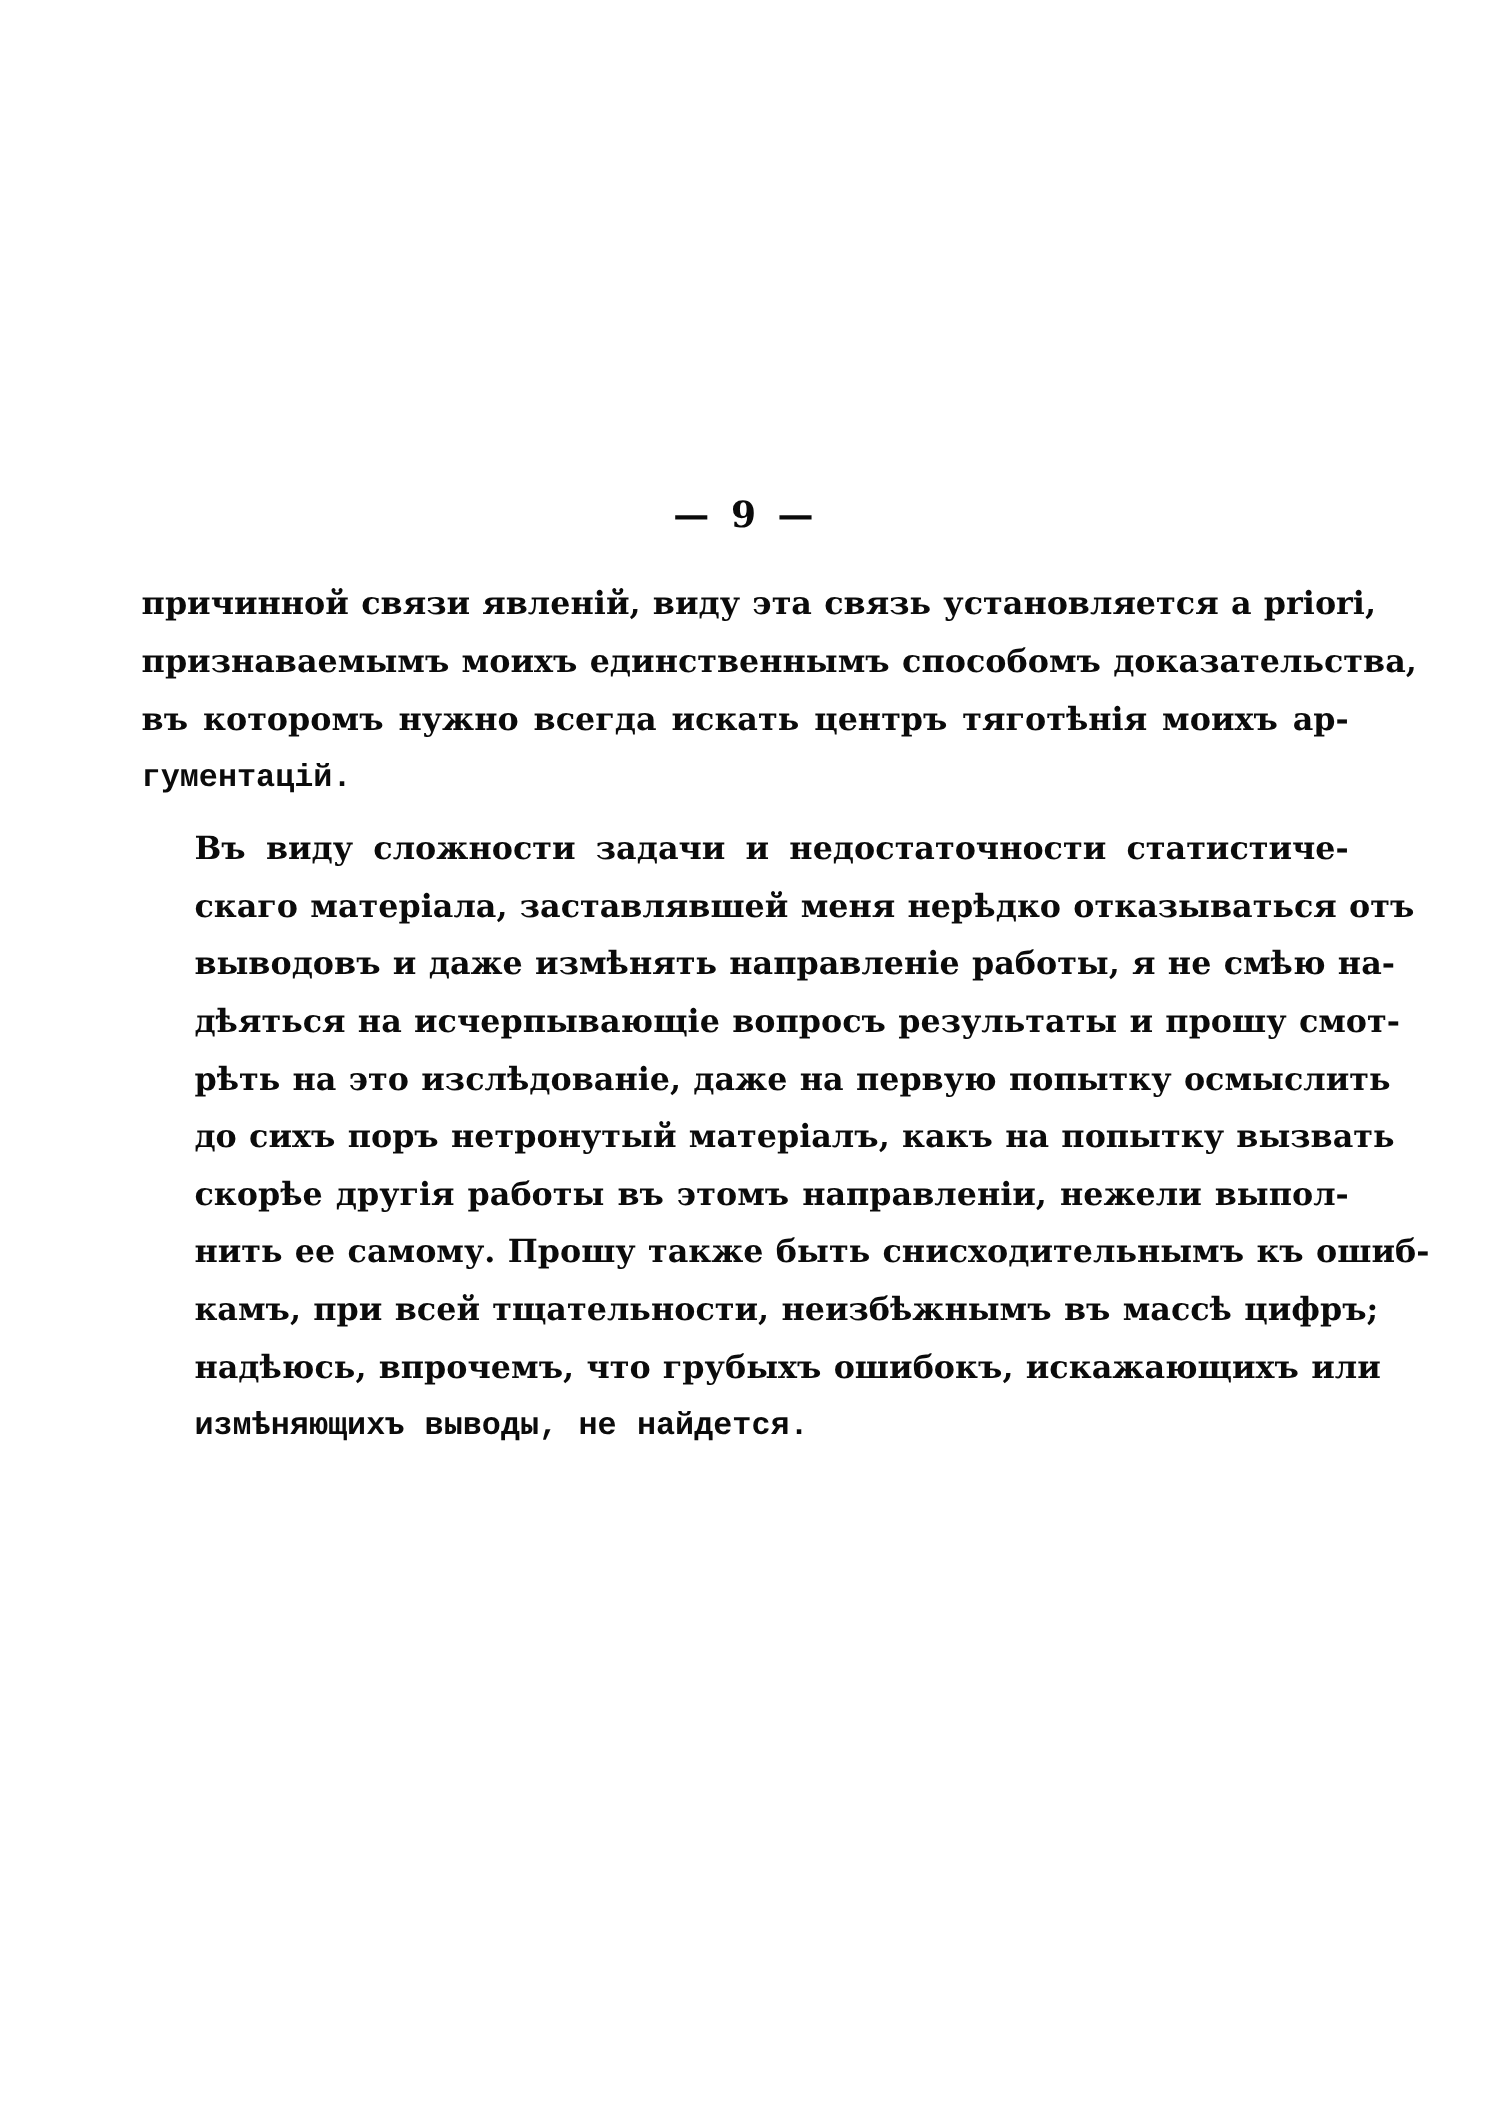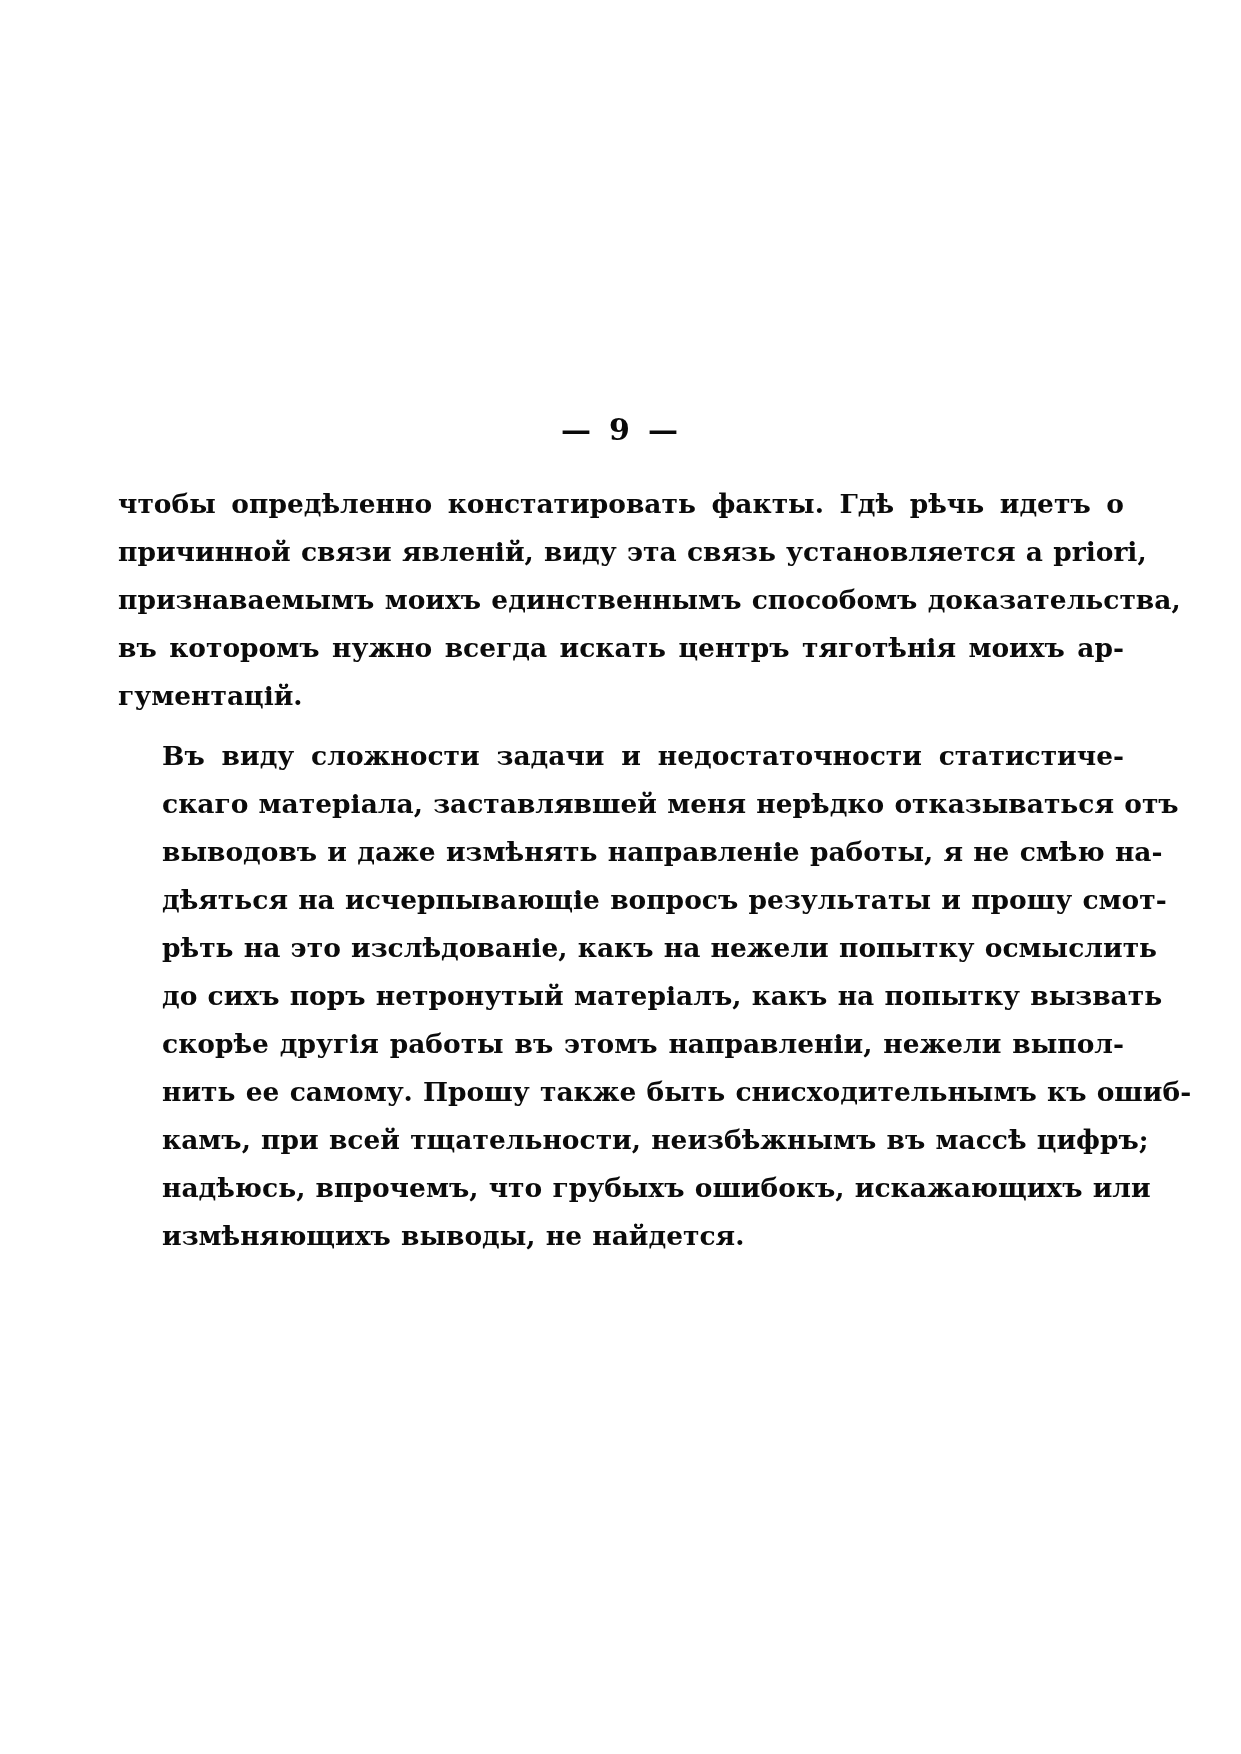--- a/index.html
+++ b/index.html
@@ -68,50 +68,50 @@
   }
   
   .line {
     display: block;
     text-align: justify;
     text-align-last: justify;
     white-space: nowrap;
   }
   .line.last {
     text-align-last: left;
+    font-family: Liberation Mono, monospace;
   }
   .line.indent {
     text-indent: 44px;
   }
 </style>
 </head>
 <body>
 
 <div class="page">
 
   <div class="page-header">
     <span class="dash">—</span><span>9</span><span class="dash">—</span>
   </div>
 
   <div class="body-text">
 
     <p class="para first">
-      <span class="line">чтобы опредѣленно констатировать  факты. Гдѣ рѣчь идетъ о</span>
       <span class="line">причинной связи явленій, виду эта связь установляется a priori,</span>
       <span class="line">признаваемымъ моихъ единственнымъ способомъ  доказательства,</span>
       <span class="line">въ которомъ нужно всегда искать центръ  тяготѣнія моихъ ар-</span>
       <span class="line last">гументацій.</span>
     </p>
 
     <p class="para second">
       <span class="line indent">Въ виду сложности  задачи и недостаточности  статистиче-</span>
       <span class="line">скаго матеріала, заставлявшей меня нерѣдко отказываться отъ</span>
       <span class="line">выводовъ и даже измѣнять направленіе работы, я не смѣю на-</span>
       <span class="line">дѣяться на исчерпывающіе вопросъ результаты и прошу смот-</span>
-      <span class="line">рѣть на это изслѣдованіе, какъ  на нежели попытку осмыслить</span>
+      <span class="line">рѣть на это изслѣдованіе, даже  на первую попытку осмыслить</span>
       <span class="line">до сихъ поръ нетронутый матеріалъ, какъ на попытку вызвать</span>
       <span class="line">скорѣе другія  работы въ этомъ  направленіи, нежели  выпол-</span>
       <span class="line">нить ее самому. Прошу также быть снисходительнымъ къ ошиб-</span>
       <span class="line">камъ, при всей тщательности,  неизбѣжнымъ въ  массѣ цифръ;</span>
       <span class="line">надѣюсь, впрочемъ, что грубыхъ  ошибокъ, искажающихъ или</span>
       <span class="line last">измѣняющихъ выводы, не найдется.</span>
     </p>
 
   </div>
 

